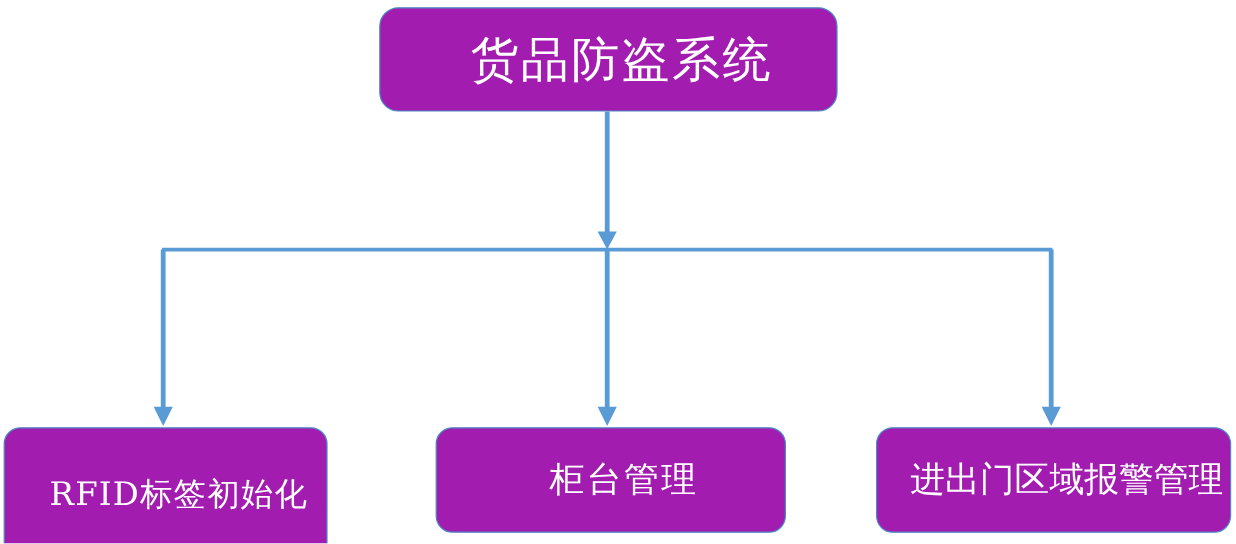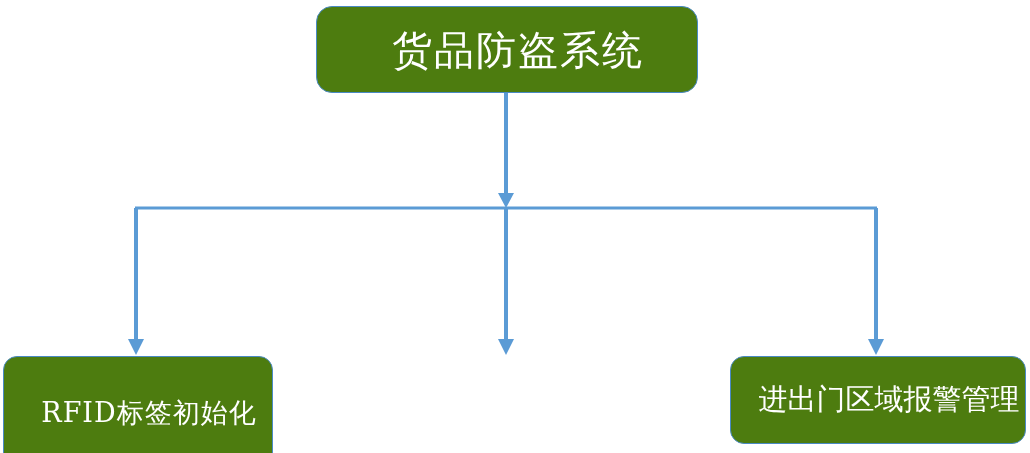--- a/index.html
+++ b/index.html
@@ -21,21 +21,21 @@
     position: absolute;
     left: 0;
     top: 0;
     width: 1030px;
     height: 453px;
     pointer-events: none;
   }
   .node {
     position: absolute;
     box-sizing: border-box;
-    background: #4d7c0f;
+    background: #a21caf;
     border: 1px solid #4a8ac4;
     border-radius: 14px;
     display: flex;
     align-items: center;
     justify-content: center;
     color: #ffffff;
     text-align: center;
     line-height: 1.1;
     white-space: nowrap;
     font-family: "DejaVu Serif", "Liberation Serif", serif;
@@ -111,18 +111,21 @@
   </svg>
 
   <div class="node node-root">
     <span class="node-label">货品防盗系统</span>
   </div>
 
   <div class="node node-leaf-1">
     <span class="node-label">RFID标签初始化</span>
   </div>
 
+  <div class="node node-leaf-2">
+    <span class="node-label">柜台管理</span>
+  </div>
 
   <div class="node node-leaf-3">
     <span class="node-label">进出门区域报警管理</span>
   </div>
 
 </div>
 
 </body></html>

